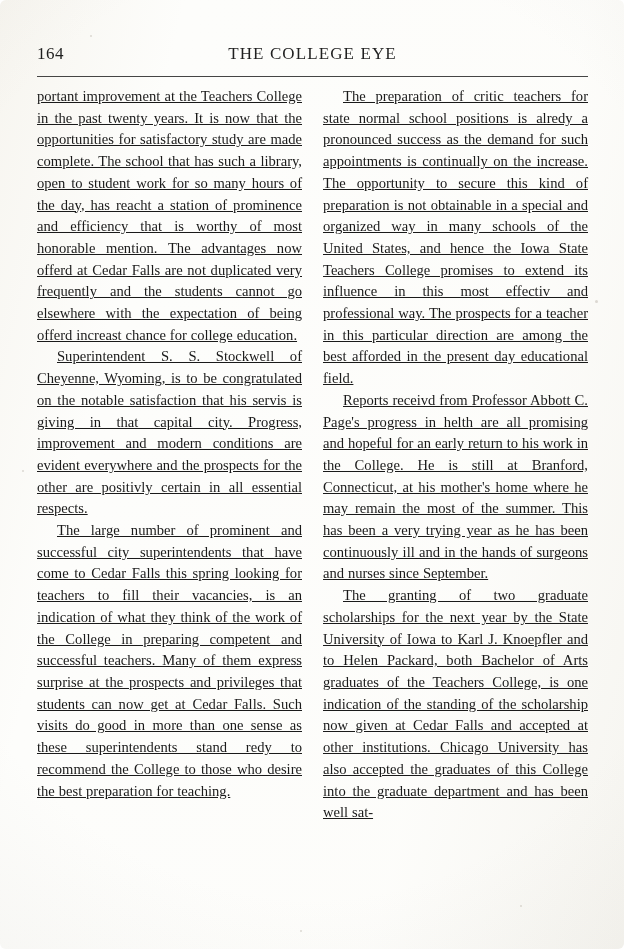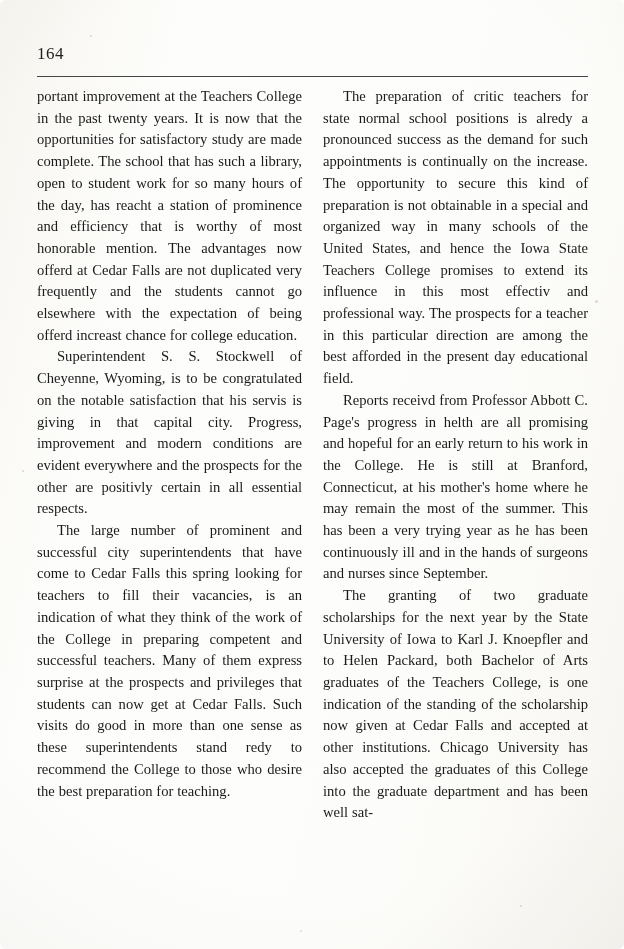--- a/index.html
+++ b/index.html
@@ -66,20 +66,21 @@
 
   
   .columns {
     position: absolute;
     left: 37px;
     top: 86px;
     width: 551px;
     height: 850px;
     display: flex;
     justify-content: space-between;
+    text-decoration: underline;
   }
 
   .column {
     width: 265px;
   }
 
   .column p {
     margin: 0;
     font-size: 14.6px;
     line-height: 21.7px;
@@ -106,20 +107,21 @@
     opacity: 0.5;
   }
 </style>
 </head>
 <body>
 
 <div class="page">
 
   <div class="running-head">
     <span class="folio">164</span>
+    <span class="head-title">THE COLLEGE EYE</span>
   </div>
 
   <div class="head-rule"></div>
 
   <div class="columns">
 
     <div class="column">
       <p class="">portant improvement at the Teachers College in the past twenty years. It is now that the opportunities for satisfactory study are made complete. The school that has such a library, open to student work for so many hours of the day, has reacht a station of prominence and efficiency that is worthy of most honorable mention. The advantages now offerd at Cedar Falls are not duplicated very frequently and the students cannot go elsewhere with the expectation of being offerd increast chance for college education.</p>
       <p class="indent">Superintendent S. S. Stockwell of Cheyenne, Wyoming, is to be congratulated on the notable satisfaction that his servis is giving in that capital city. Progress, improvement and modern conditions are evident everywhere and the prospects for the other are positivly certain in all essential respects.</p>
       <p class="indent">The large number of prominent and successful city superintendents that have come to Cedar Falls this spring looking for teachers to fill their vacancies, is an indication of what they think of the work of the College in preparing competent and successful teachers. Many of them express surprise at the prospects and privileges that students can now get at Cedar Falls. Such visits do good in more than one sense as these superintendents stand redy to recommend the College to those who desire the best preparation for teaching.</p>

